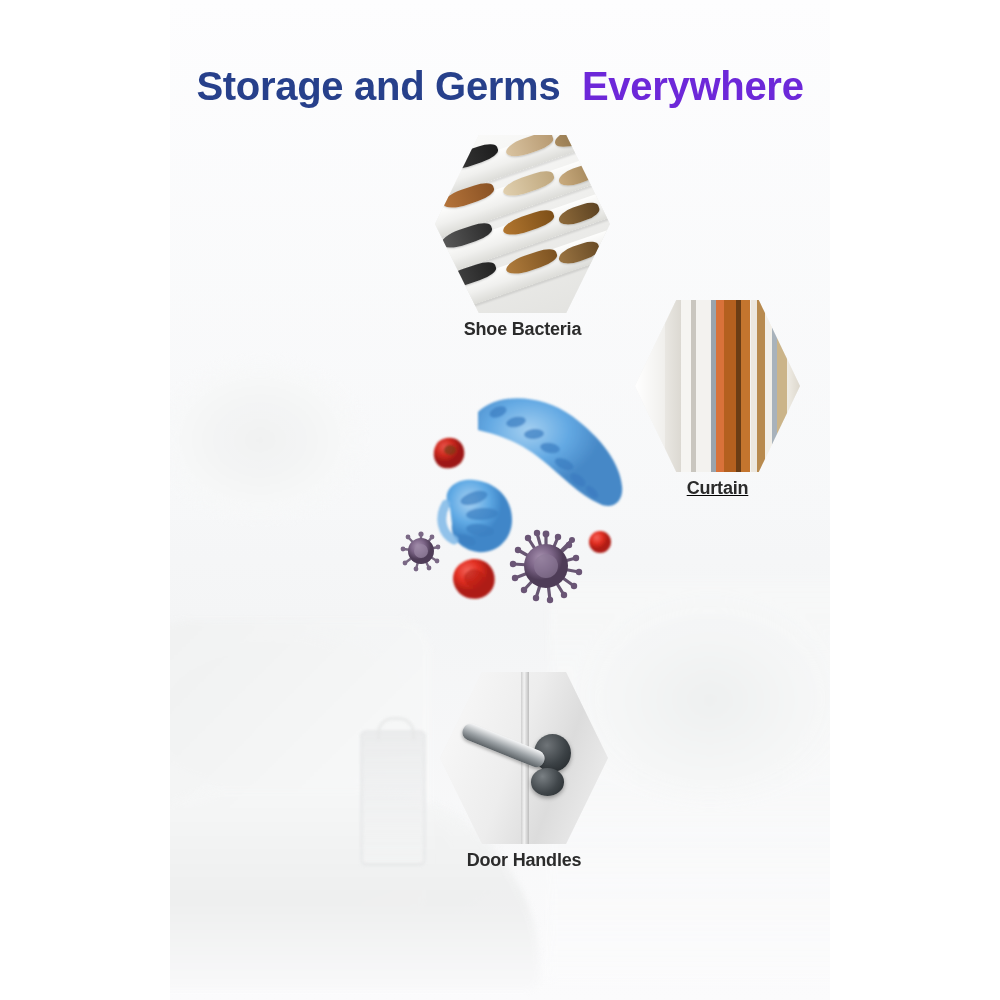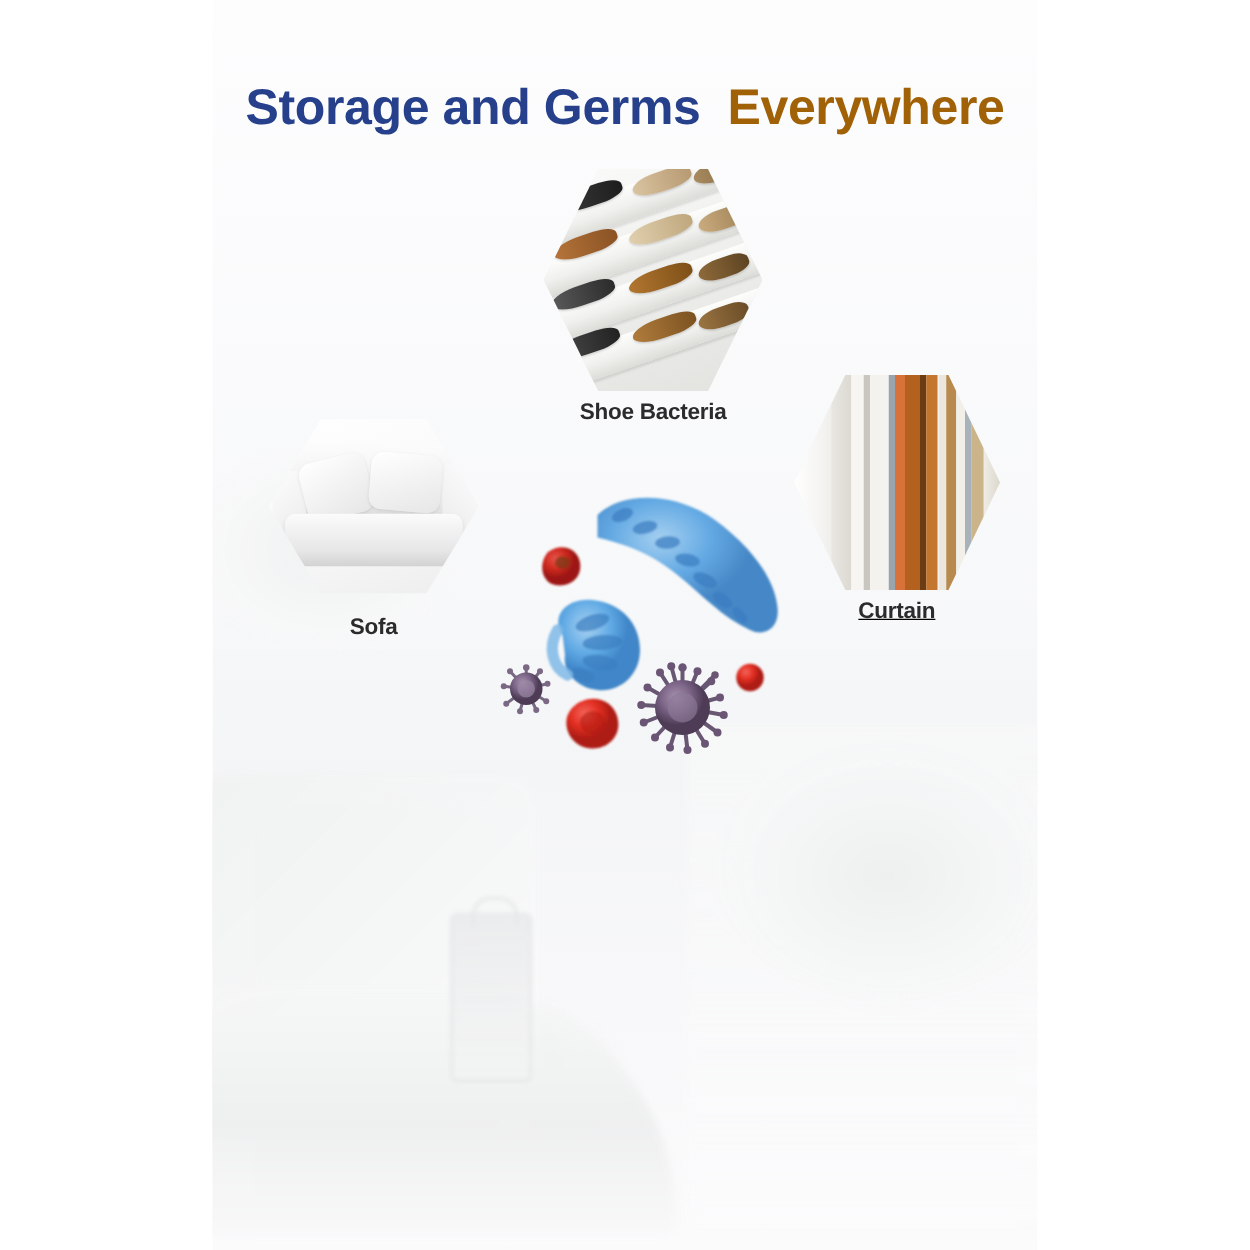--- a/index.html
+++ b/index.html
@@ -79,21 +79,21 @@
     position:absolute;left:0;top:66px;width:660px;
     text-align:center;
     font-size:40px;
     font-weight:bold;
     letter-spacing:-.3px;
     white-space:nowrap;
     line-height:1;
     z-index:40;
   }
   .title .t-blue{color:#27408b;}
-  .title .t-red{color:#a16207;}
+  .title .t-red{color:#6d28d9;}
 
   
   .hex-card{position:absolute;z-index:20;}
   .hex{
     position:relative;
     -webkit-clip-path:polygon(25% 0%,75% 0%,100% 50%,75% 100%,25% 100%,0% 50%);
     clip-path:polygon(25% 0%,75% 0%,100% 50%,75% 100%,25% 100%,0% 50%);
     overflow:hidden;
     background:#f2f2f2;
   }
@@ -230,35 +230,20 @@
         <div class="shoe" style="left:38%;top:45%;width:30%;background:linear-gradient(90deg,#b2762f,#7d4f18);"></div>
         <div class="shoe" style="left:70%;top:40%;width:24%;background:linear-gradient(90deg,#8e6a3a,#5d4322);"></div>
         <div class="shoe" style="left:5%;top:74%;width:30%;background:linear-gradient(90deg,#4a4a4a,#222222);"></div>
         <div class="shoe" style="left:40%;top:67%;width:30%;background:linear-gradient(90deg,#b07c3c,#7c5221);"></div>
         <div class="shoe" style="left:70%;top:62%;width:24%;background:linear-gradient(90deg,#9a7442,#6a4c26);"></div>
       </div>
     </div>
     <div class="hex-label">Shoe Bacteria</div>
   </div>
 
-  <div class="hex-card" id="card-sofa" style="left:45px;top:335px;width:168px;">
-    <div class="hex" style="width:168px;height:140px;background:transparent;">
-      <div class="scene">
-        <div class="sofa-bg"></div>
-        <div class="sofa-back"></div>
-        <div class="sofa-armL"></div>
-        <div class="sofa-armR"></div>
-        <div class="cush cush-a"></div>
-        <div class="cush cush-b"></div>
-        <div class="sofa-seat"></div>
-        <div class="sofa-base"></div>
-      </div>
-    </div>
-    <div class="hex-label" style="margin-top:16px;">Sofa</div>
-  </div>
 
   <div class="hex-card" id="card-curtain" style="left:465px;top:300px;width:165px;text-decoration:underline;">
     <div class="hex" style="width:165px;height:172px;">
       <div class="scene">
         <div class="curtain-bg"></div>
         <div class="cstripe" style="left:0%;width:18%;background:linear-gradient(90deg,#ffffff,#f0efec);"></div>
         <div class="cstripe" style="left:18%;width:10%;background:linear-gradient(90deg,#e9e7e2,#dcd9d2);"></div>
         <div class="cstripe" style="left:28%;width:6%;background:#f6f5f2;"></div>
         <div class="cstripe" style="left:34%;width:3%;background:#c9c6bf;"></div>
         <div class="cstripe" style="left:37%;width:9%;background:#f3f2ef;"></div>
@@ -272,20 +257,32 @@
         <div class="cstripe" style="left:79%;width:4%;background:#f2efe8;"></div>
         <div class="cstripe" style="left:83%;width:3%;background:#a8b2bb;"></div>
         <div class="cstripe" style="left:86%;width:6%;background:#cbb489;"></div>
         <div class="cstripe" style="left:92%;width:8%;background:linear-gradient(90deg,#efece5,#ddd8cd);"></div>
       </div>
     </div>
     <div class="hex-label">Curtain</div>
   </div>
 
 
+  <div class="hex-card" id="card-door" style="left:270px;top:672px;width:168px;">
+    <div class="hex" style="width:168px;height:172px;">
+      <div class="scene">
+        <div class="door-bg"></div>
+        <div class="door-edge"></div>
+        <div class="handle-rose"></div>
+        <div class="handle-knob"></div>
+        <div class="handle-lever"></div>
+      </div>
+    </div>
+    <div class="hex-label">Door Handles</div>
+  </div>
 
 
   <div class="germs" aria-hidden="true">
     <svg width="232" height="232" viewBox="0 0 232 232">
       <defs>
         <radialGradient id="gBlue" cx="35%" cy="30%">
           <stop offset="0%" stop-color="#9fcdf0"></stop>
           <stop offset="55%" stop-color="#5ca5e2"></stop>
           <stop offset="100%" stop-color="#3d82c4"></stop>
         </radialGradient>

